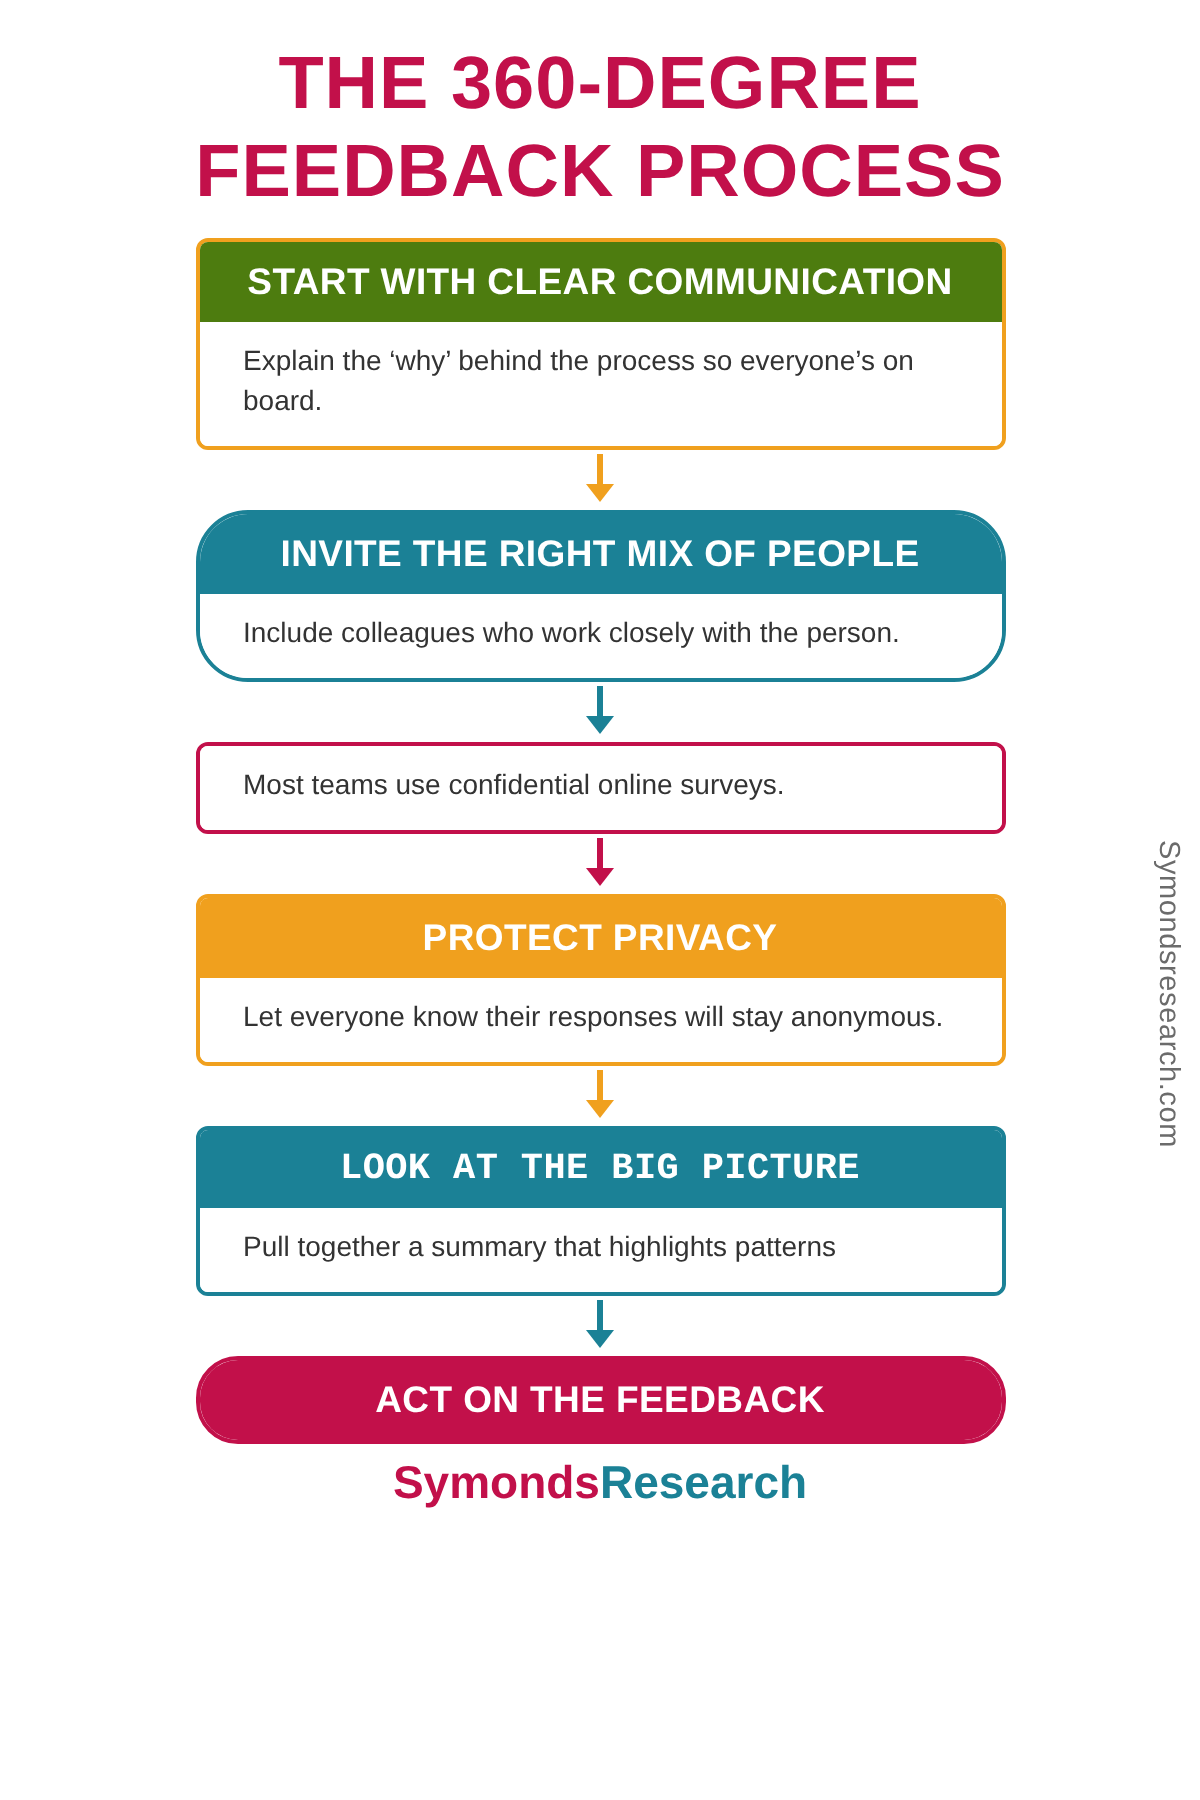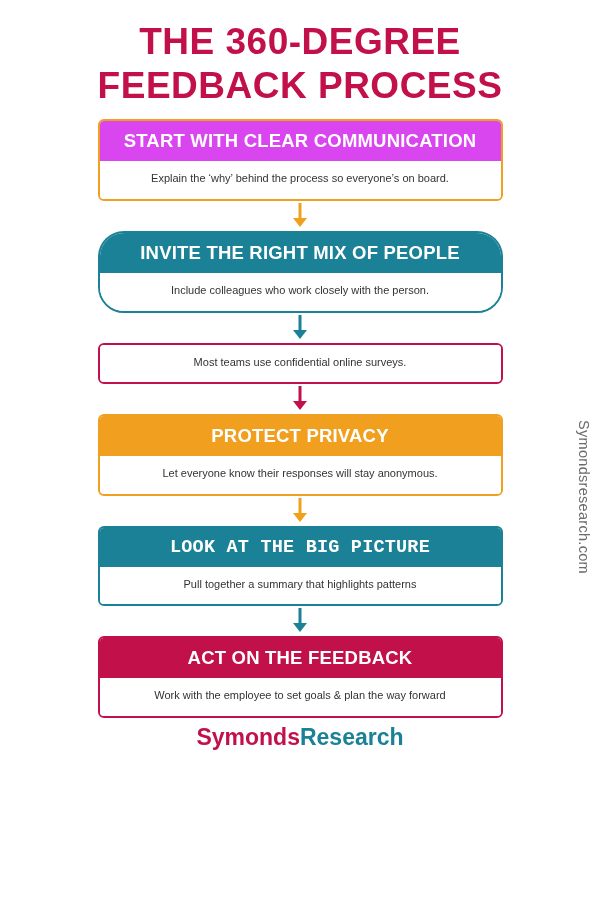--- a/index.html
+++ b/index.html
@@ -49,23 +49,22 @@
     color: #ffffff;
     font-weight: bold;
     font-size: 18.5px;
     text-align: center;
     padding: 9px 8px 9px 8px;
     letter-spacing: 0.2px;
     text-transform: uppercase;
   }
   .step-body {
     color: #333333;
-    font-size: 11px;
+    font-size: 14px;
     line-height: 1.42;
-    text-align: center;
     padding: 10px 22px 12px 22px;
     background: #ffffff;
   }
   .arrow {
     height: 30px;
     display: flex;
     align-items: center;
     justify-content: center;
   }
   .arrow svg {
@@ -97,21 +96,21 @@
   <div class="title">
     <span class="line">THE 360-DEGREE</span>
     <span class="line">FEEDBACK PROCESS</span>
   </div>
 
   <div class="sidetext">Symondsresearch.com</div>
 
   <div class="flow">
 
     <div class="step" style="border-color: rgb(240, 160, 30);">
-      <div class="step-header" style="background: #d946ef;">START WITH CLEAR COMMUNICATION</div>
+      <div class="step-header" style="background: #4d7c0f;">START WITH CLEAR COMMUNICATION</div>
       <div class="step-body">Explain the ‘why’ behind the process so everyone’s on board.</div>
     </div>
 
     <div class="arrow">
       <svg width="22" height="26" viewBox="0 0 22 26" aria-hidden="true">
         <path d="M11 0 L11 17" stroke="#f0a01e" stroke-width="3" fill="none"></path>
         <path d="M4 15 L11 24 L18 15 Z" fill="#f0a01e"></path>
       </svg>
     </div>
 
@@ -155,23 +154,22 @@
       <div class="step-body">Pull together a summary that highlights patterns</div>
     </div>
 
     <div class="arrow">
       <svg width="22" height="26" viewBox="0 0 22 26" aria-hidden="true">
         <path d="M11 0 L11 17" stroke="#1b8196" stroke-width="3" fill="none"></path>
         <path d="M4 15 L11 24 L18 15 Z" fill="#1b8196"></path>
       </svg>
     </div>
 
-    <div class="step" style="border-color: rgb(194, 16, 74);">
+    <div class="step" style="border-color: rgb(194, 16, 74); border-radius: 21px;">
       <div class="step-header" style="background: rgb(194, 16, 74);">ACT ON THE FEEDBACK</div>
-      <div class="step-body">Work with the employee to set goals &amp; plan the way forward</div>
     </div>
 
   </div>
 
   <div class="brand">
     <span class="sym">Symonds</span><span class="res">Research</span>
   </div>
 
 </div>
 

